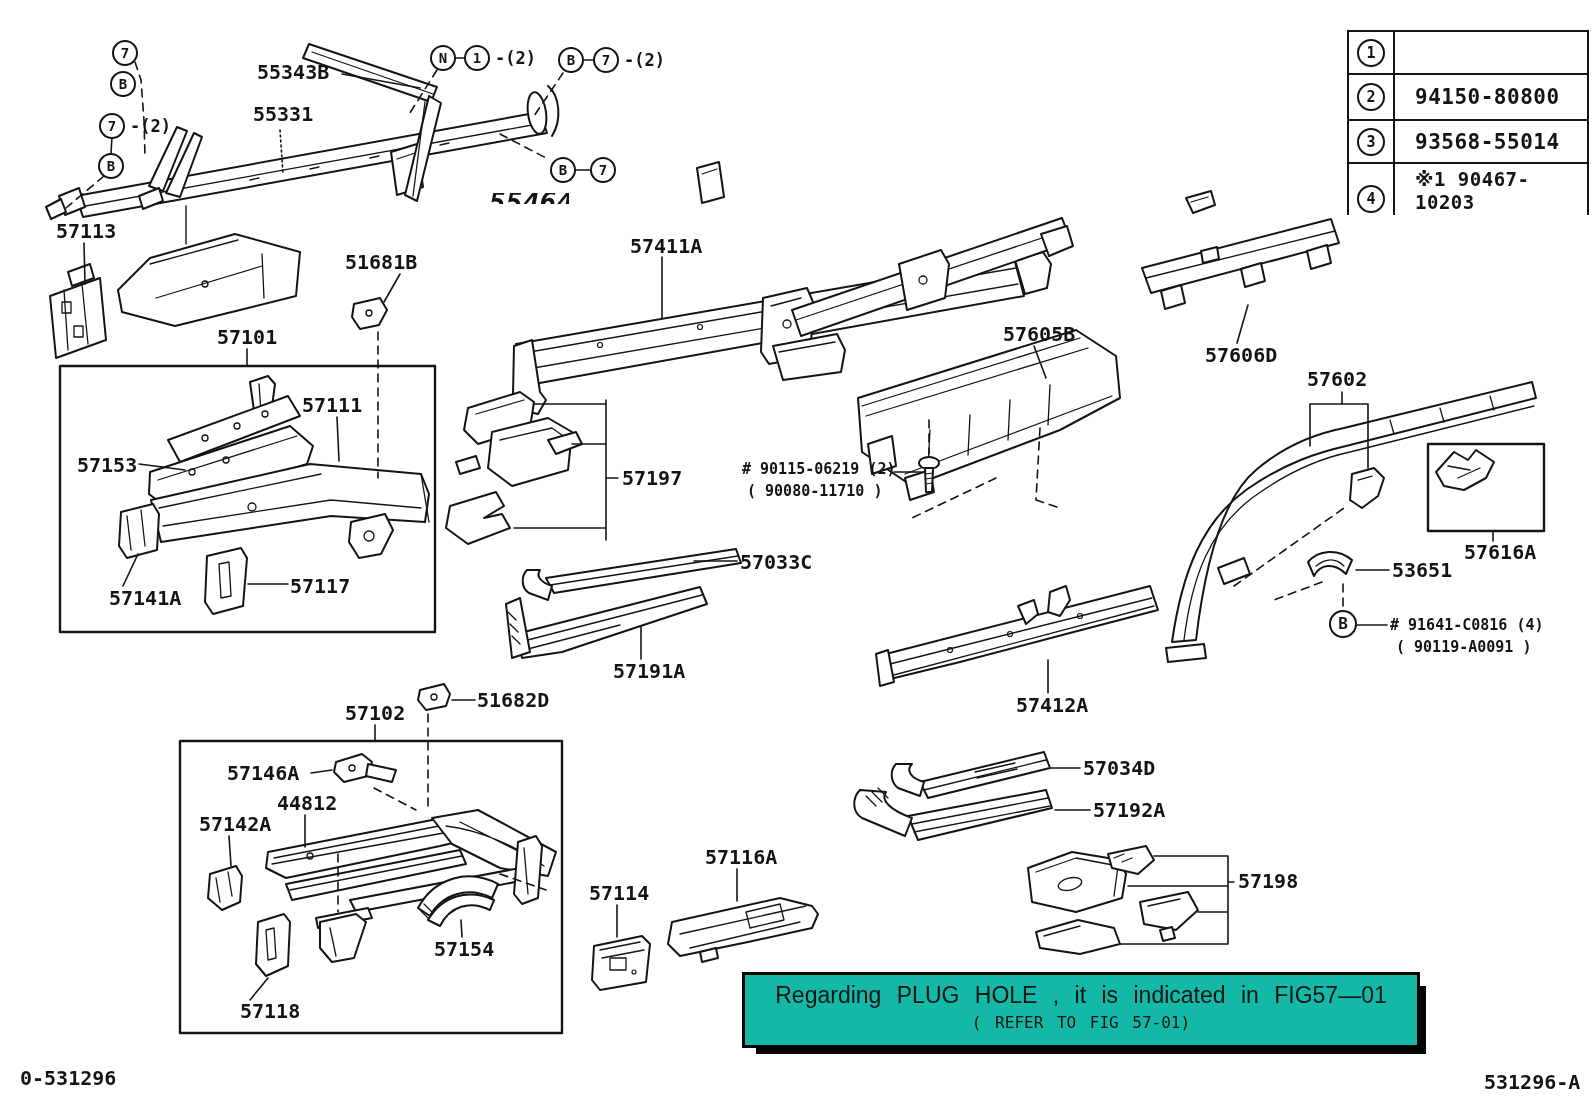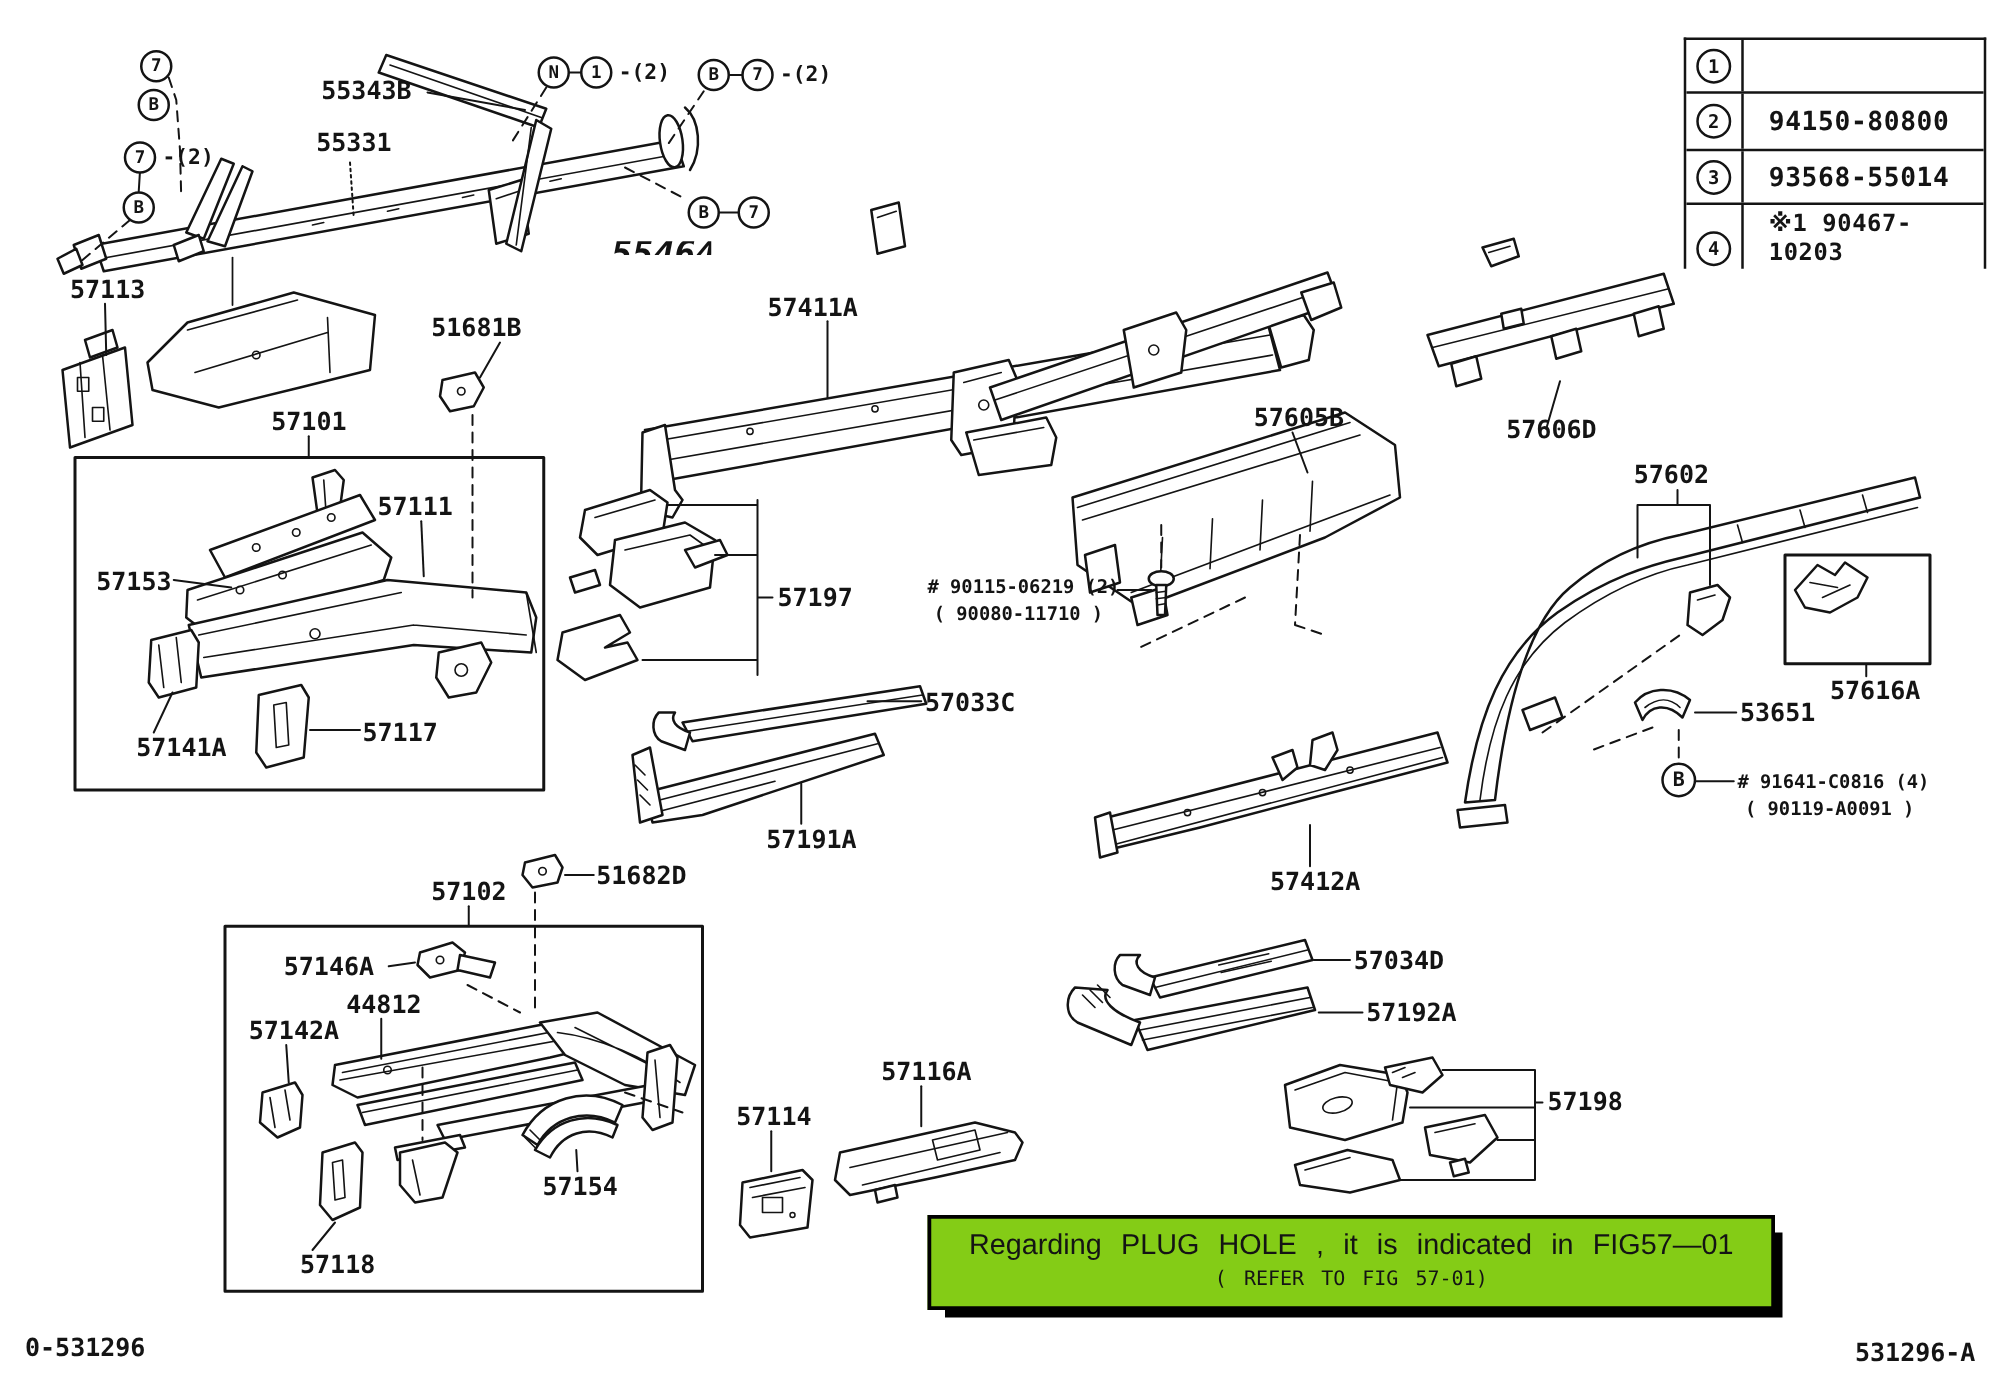--- a/index.html
+++ b/index.html
@@ -20,21 +20,21 @@
              border:2px solid #141414;border-bottom:none;overflow:hidden;z-index:3;background:#fff;}
   .trow{display:flex;border-bottom:2px solid #141414;}
   .trow.last{border-bottom:none;}
   .tcol1{width:44px;border-right:2px solid #141414;display:flex;align-items:center;justify-content:center;flex:none;}
   .tcol2{flex:1;display:flex;flex-direction:column;justify-content:center;padding-left:20px;
          font:700 21px "DejaVu Sans Mono","DejaVu Sans",monospace;letter-spacing:0.5px;}
   .tcirc{width:24px;height:24px;border:2px solid #141414;border-radius:50%;text-align:center;
          font:700 15px "DejaVu Sans Mono",monospace;line-height:24px;background:#fff;}
   
   #note-box{position:absolute;left:742px;top:972px;width:672px;height:70px;border:3px solid #000;
-            background:#84cc16;z-index:3;box-shadow:10px 10px 0 -4px #000;text-align:center;}
+            background:#14b8a6;z-index:3;box-shadow:10px 10px 0 -4px #000;text-align:center;}
   #note-line1{margin-top:7px;font-family:"Liberation Sans","DejaVu Sans",sans-serif;
               font-size:23px;word-spacing:9px;white-space:nowrap;}
   #note-line2{margin-top:4px;font-family:"DejaVu Sans Mono",monospace;font-weight:400;
               font-size:16px;word-spacing:4px;white-space:nowrap;}
   .code{position:absolute;font:700 20px "DejaVu Sans Mono",monospace;z-index:3;white-space:nowrap;}
 </style>
 </head>
 <body>
 
 <div id="stage">
@@ -355,28 +355,28 @@
   <div class="lbl" style="left:257px;top:62px">55343B</div>
   <div class="lbl" style="left:253px;top:104px">55331</div>
   <div class="lbl clip-partial" style="left:489px;top:193px;width:80px">554640</div>
   <div class="lbl" style="left:56px;top:221px">57113</div>
   <div class="lbl" style="left:345px;top:252px">51681B</div>
   <div class="lbl" style="left:217px;top:327px">57101</div>
   <div class="lbl" style="left:302px;top:395px">57111</div>
   <div class="lbl" style="left:77px;top:455px">57153</div>
   <div class="lbl" style="left:109px;top:588px">57141A</div>
   <div class="lbl" style="left:290px;top:576px">57117</div>
-  <div class="lbl" style="left:614px;top:236px">57411A</div>
+  <div class="lbl" style="left:630px;top:236px">57411A</div>
   <div class="lbl" style="left:622px;top:468px">57197</div>
   <div class="lbl" style="left:740px;top:552px">57033C</div>
   <div class="lbl" style="left:613px;top:661px">57191A</div>
   <div class="lbl note" style="left:742px;top:462px"># 90115-06219 (2)</div>
   <div class="lbl note" style="left:747px;top:484px">( 90080-11710 )</div>
   <div class="lbl" style="left:1003px;top:324px">57605B</div>
-  <div class="lbl" style="left:1205px;top:333px">57606D</div>
+  <div class="lbl" style="left:1205px;top:345px">57606D</div>
   <div class="lbl" style="left:1307px;top:369px">57602</div>
   <div class="lbl" style="left:1464px;top:542px">57616A</div>
   <div class="lbl" style="left:1392px;top:560px">53651</div>
   <div class="lbl note" style="left:1390px;top:618px"># 91641-C0816 (4)</div>
   <div class="lbl note" style="left:1396px;top:640px">( 90119-A0091 )</div>
   <div class="lbl" style="left:1016px;top:695px">57412A</div>
   <div class="lbl" style="left:1083px;top:758px">57034D</div>
   <div class="lbl" style="left:1093px;top:800px">57192A</div>
   <div class="lbl" style="left:1238px;top:871px">57198</div>
   <div class="lbl" style="left:477px;top:690px">51682D</div>

